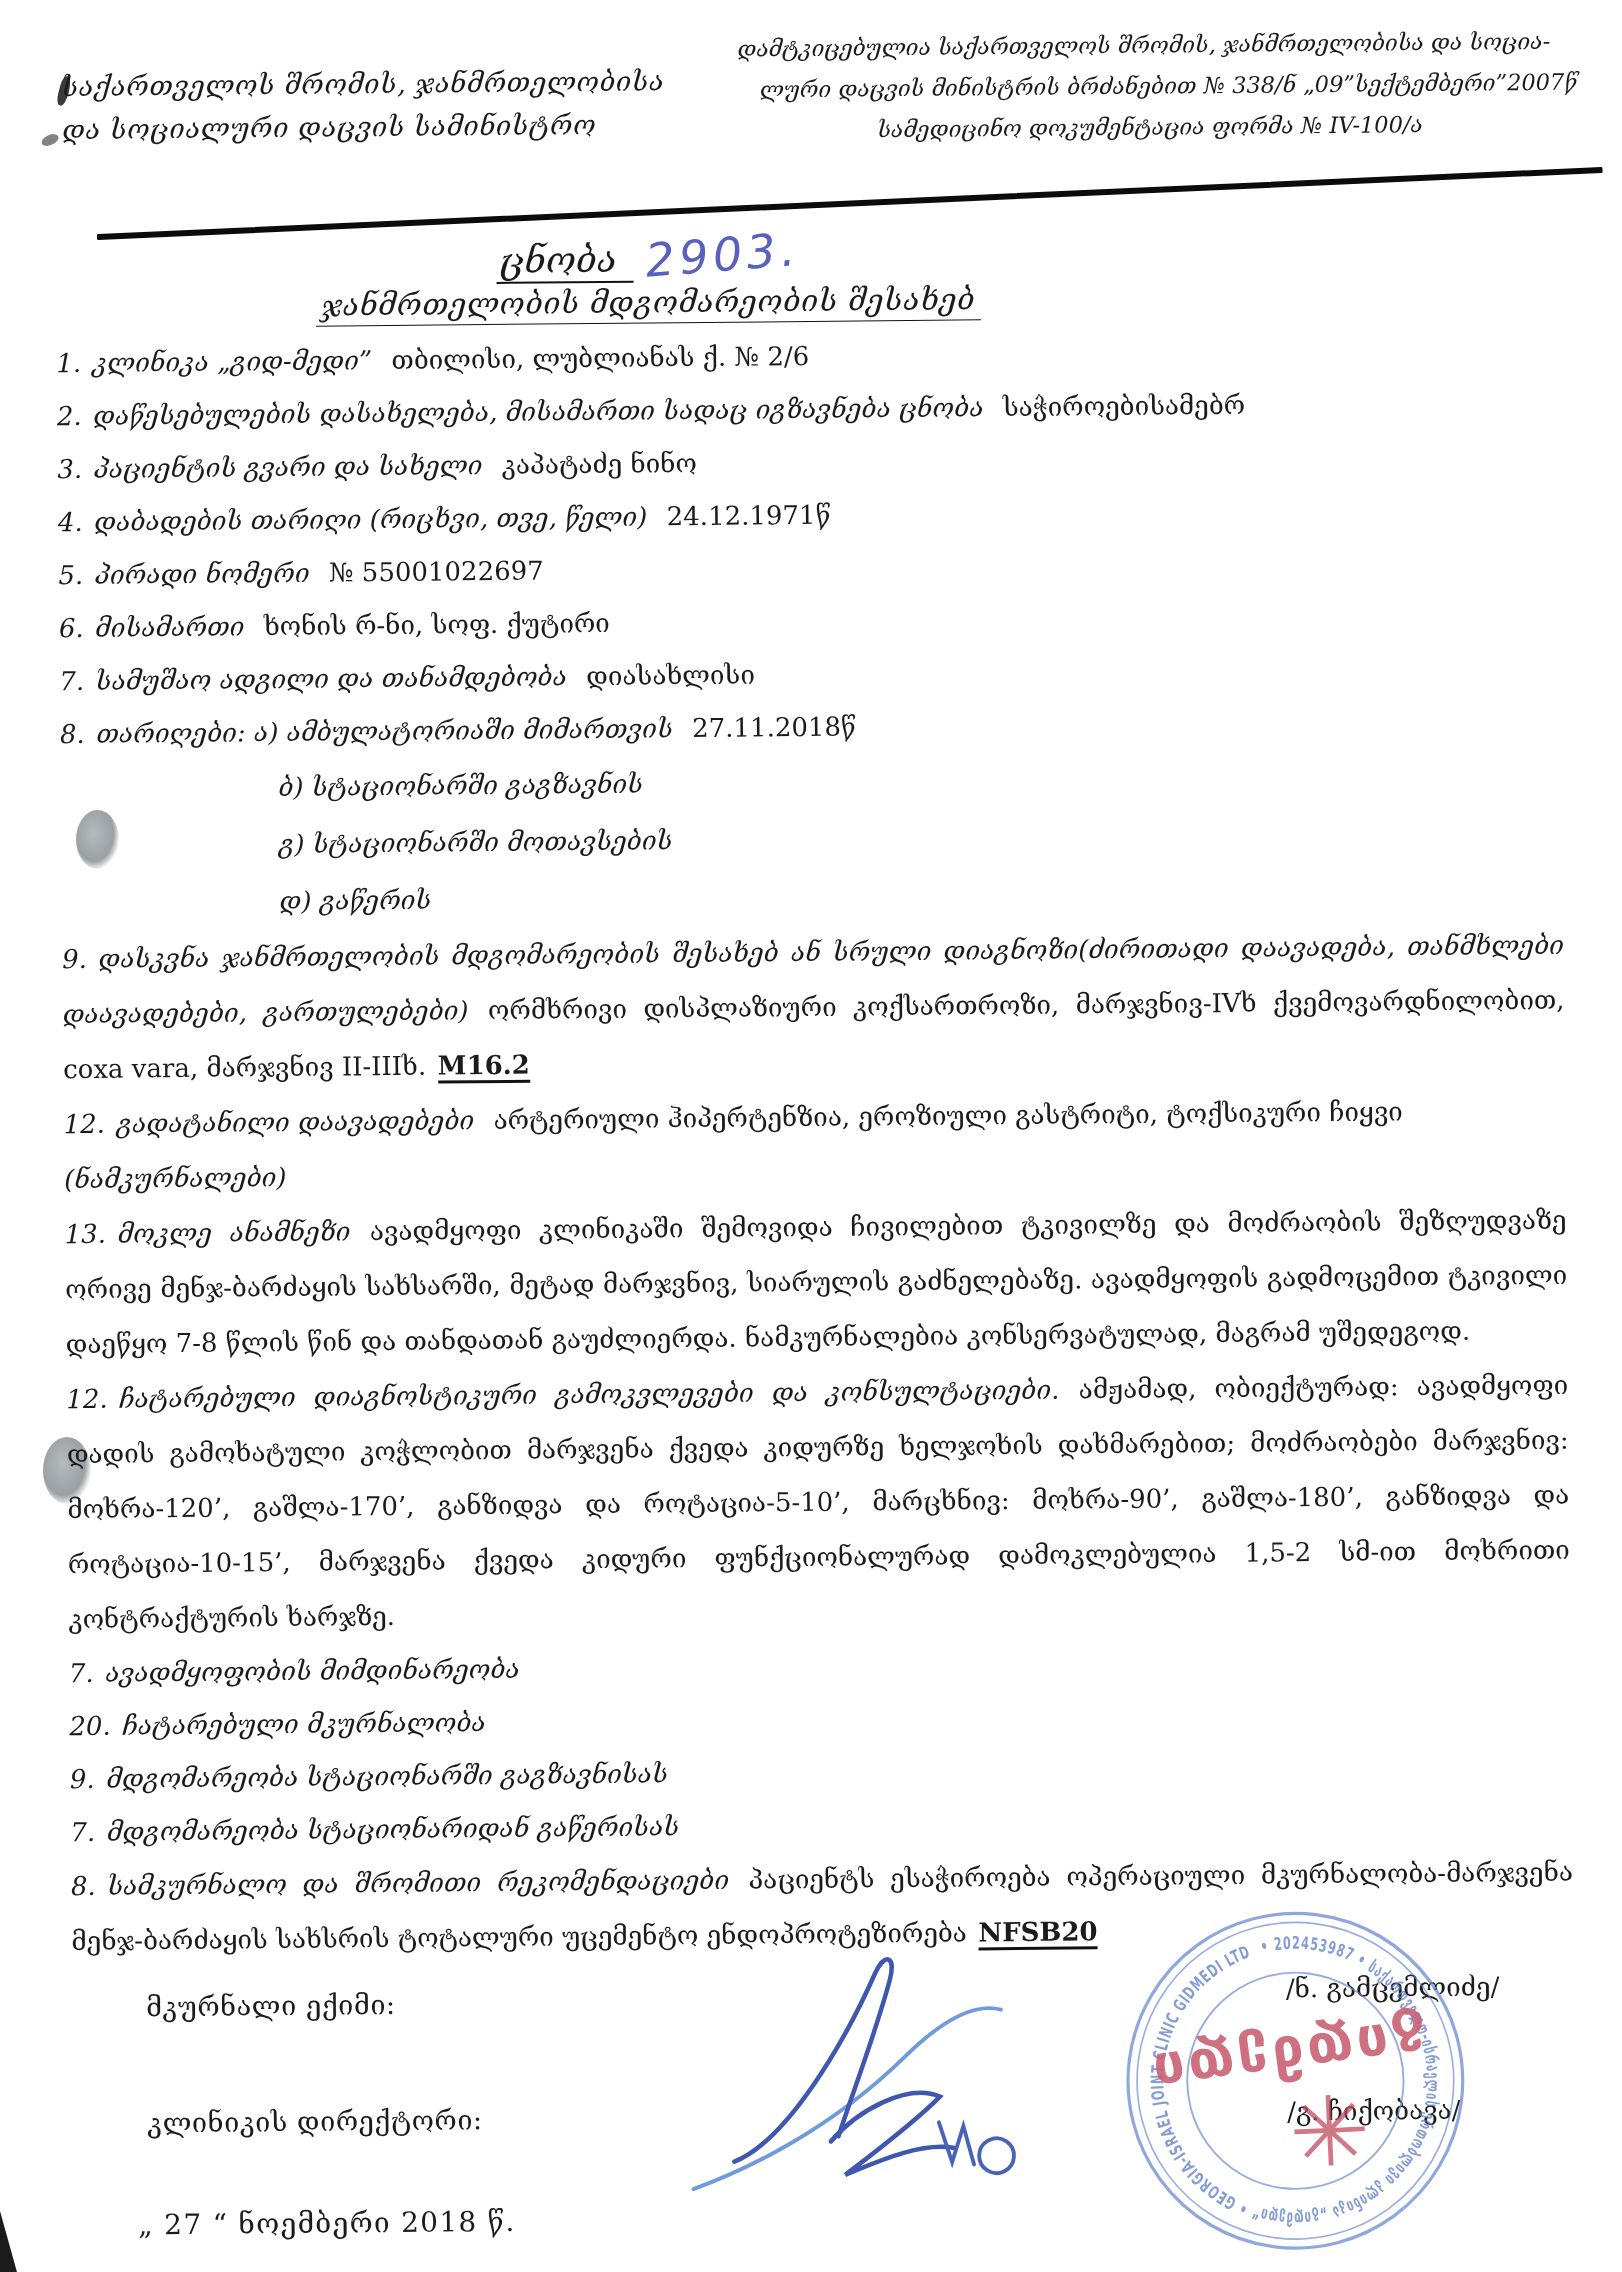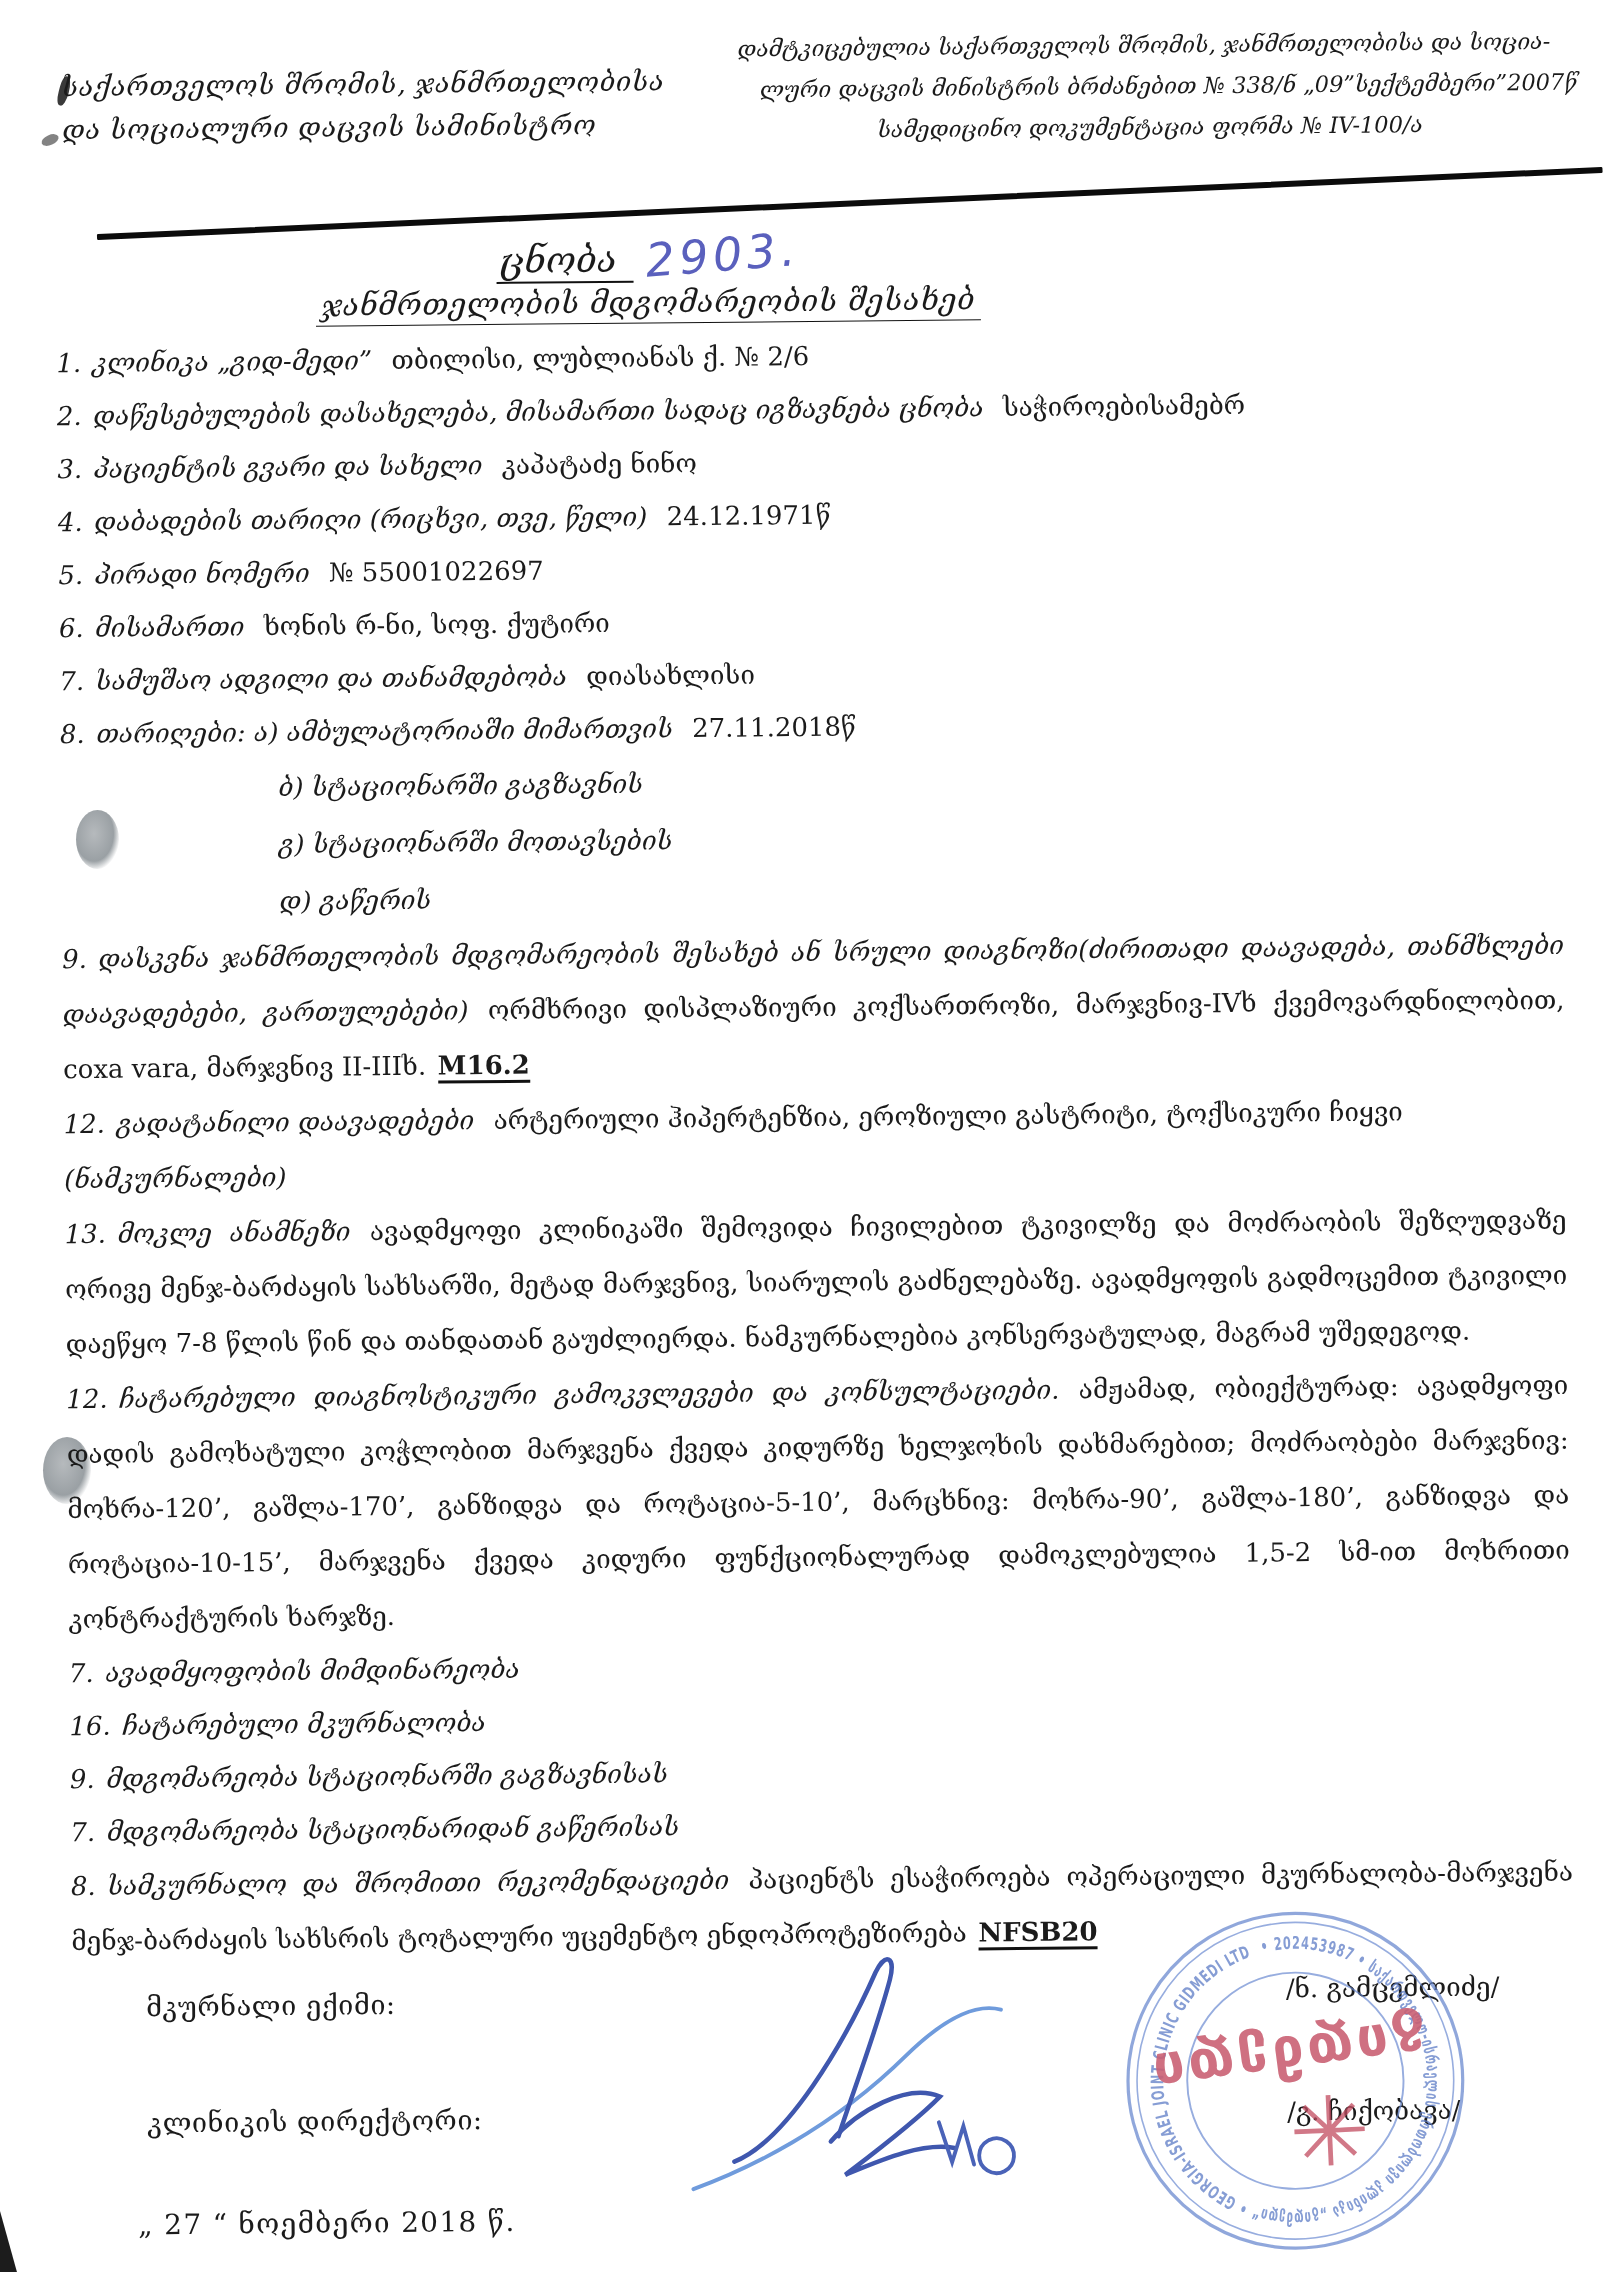--- a/index.html
+++ b/index.html
@@ -153,21 +153,21 @@
       </p>
 
       <p class="item para">
         <span class="num">12.</span><span class="label">ჩატარებული დიაგნოსტიკური გამოკვლევები და კონსულტაციები.</span><span class="value">ამჟამად, ობიექტურად: ავადმყოფი დადის გამოხატული კოჭლობით მარჯვენა ქვედა კიდურზე ხელჯოხის დახმარებით; მოძრაობები მარჯვნივ: მოხრა-120’, გაშლა-170’, განზიდვა და როტაცია-5-10’, მარცხნივ: მოხრა-90’, გაშლა-180’, განზიდვა და როტაცია-10-15’, მარჯვენა ქვედა კიდური ფუნქციონალურად დამოკლებულია 1,5-2 სმ-ით მოხრითი კონტრაქტურის ხარჯზე.</span>
       </p>
 
       <p class="item">
         <span class="num">7.</span><span class="label">ავადმყოფობის მიმდინარეობა</span>
       </p>
       <p class="item">
-        <span class="num">16.</span><span class="label">ჩატარებული მკურნალობა</span>
+        <span class="num">20.</span><span class="label">ჩატარებული მკურნალობა</span>
       </p>
       <p class="item">
         <span class="num">9.</span><span class="label">მდგომარეობა სტაციონარში გაგზავნისას</span>
       </p>
       <p class="item">
         <span class="num">7.</span><span class="label">მდგომარეობა სტაციონარიდან გაწერისას</span>
       </p>
 
       <p class="item para">
         <span class="num">8.</span><span class="label">სამკურნალო და შრომითი რეკომენდაციები</span><span class="value">პაციენტს ესაჭიროება ოპერაციული მკურნალობა-მარჯვენა მენჯ-ბარძაყის სახსრის ტოტალური უცემენტო ენდოპროტეზირება</span><span class="code">NFSB20</span>

